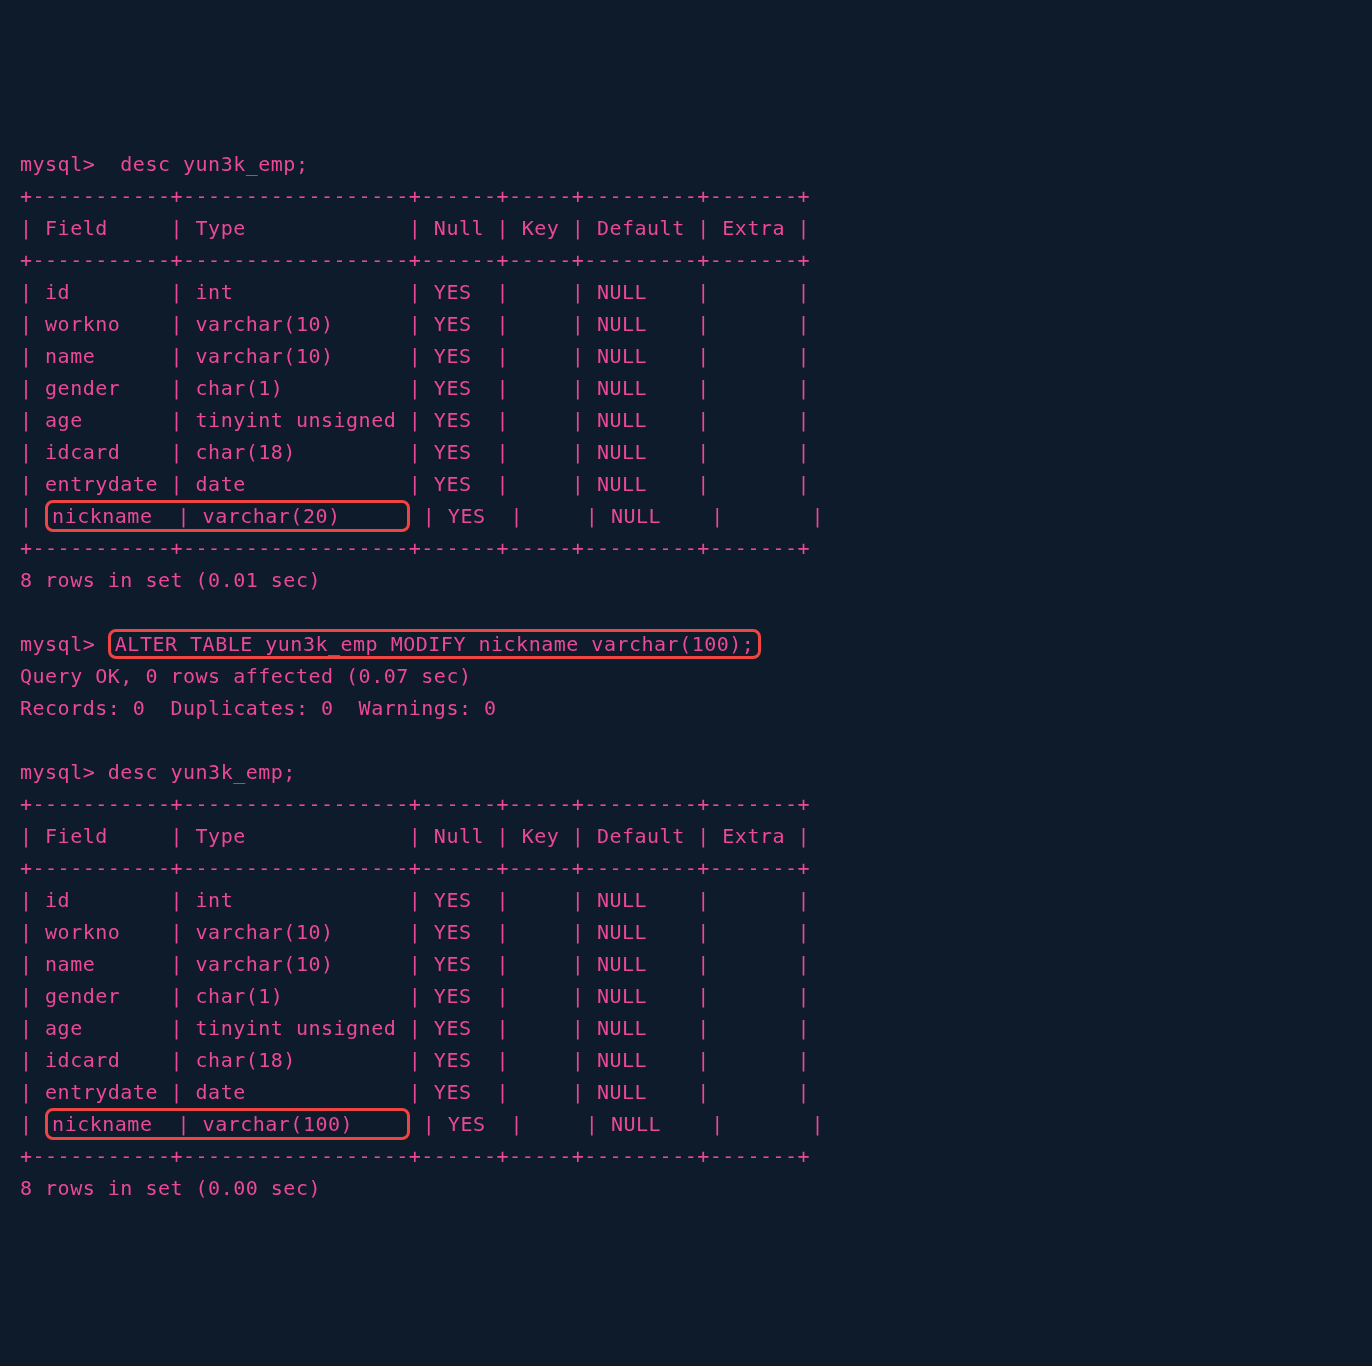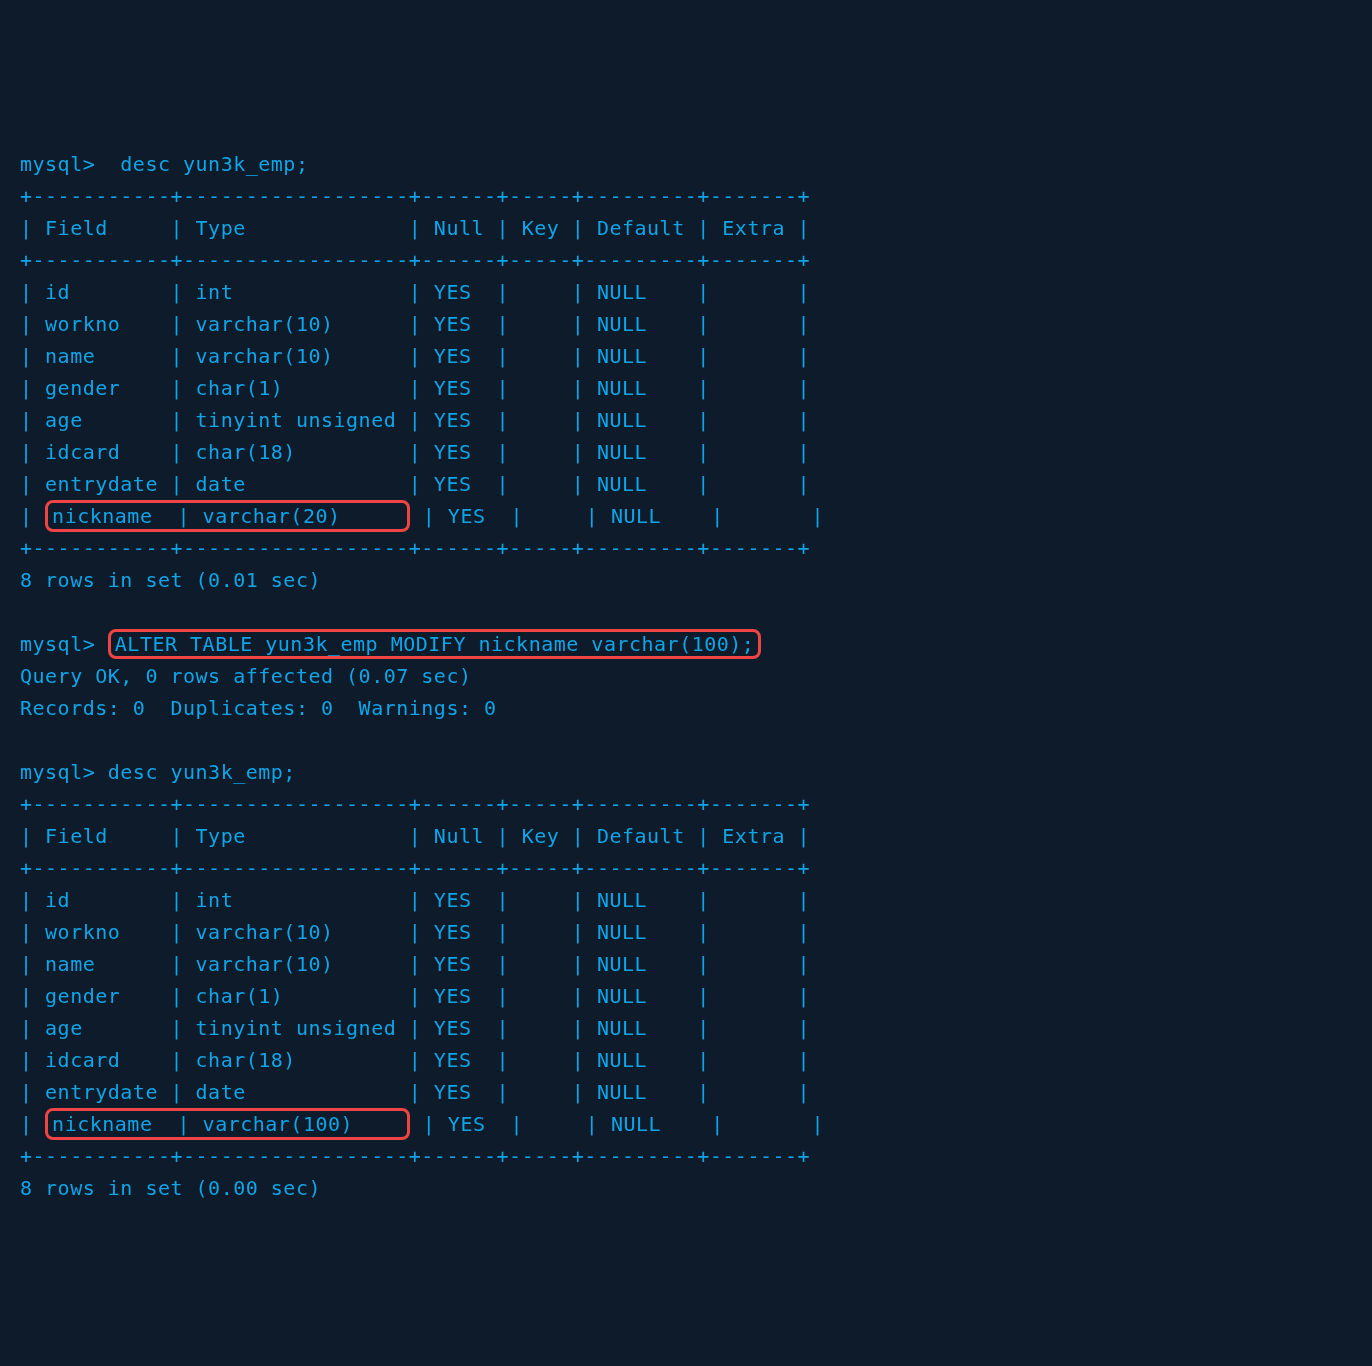--- a/index.html
+++ b/index.html
@@ -11,21 +11,21 @@
       background-color: #0d1b2a;
       color: #4ade80;
       font-family: 'Menlo', 'Monaco', 'Consolas', monospace;
       font-size: 20px;
       padding: 20px;
       line-height: 1.6;
       white-space: pre;
       letter-spacing: 0.5px;
     }
     .terminal-output {
-      color: #0ea5e9;
+      color: #ec4899;
     }
     .highlight-box {
       border: 3px solid #ef4444;
       border-radius: 8px;
       padding: 0 4px;
       display: inline-block;
       line-height: 1.3;
     }
     .inline-highlight {
       border: 3px solid #ef4444;

